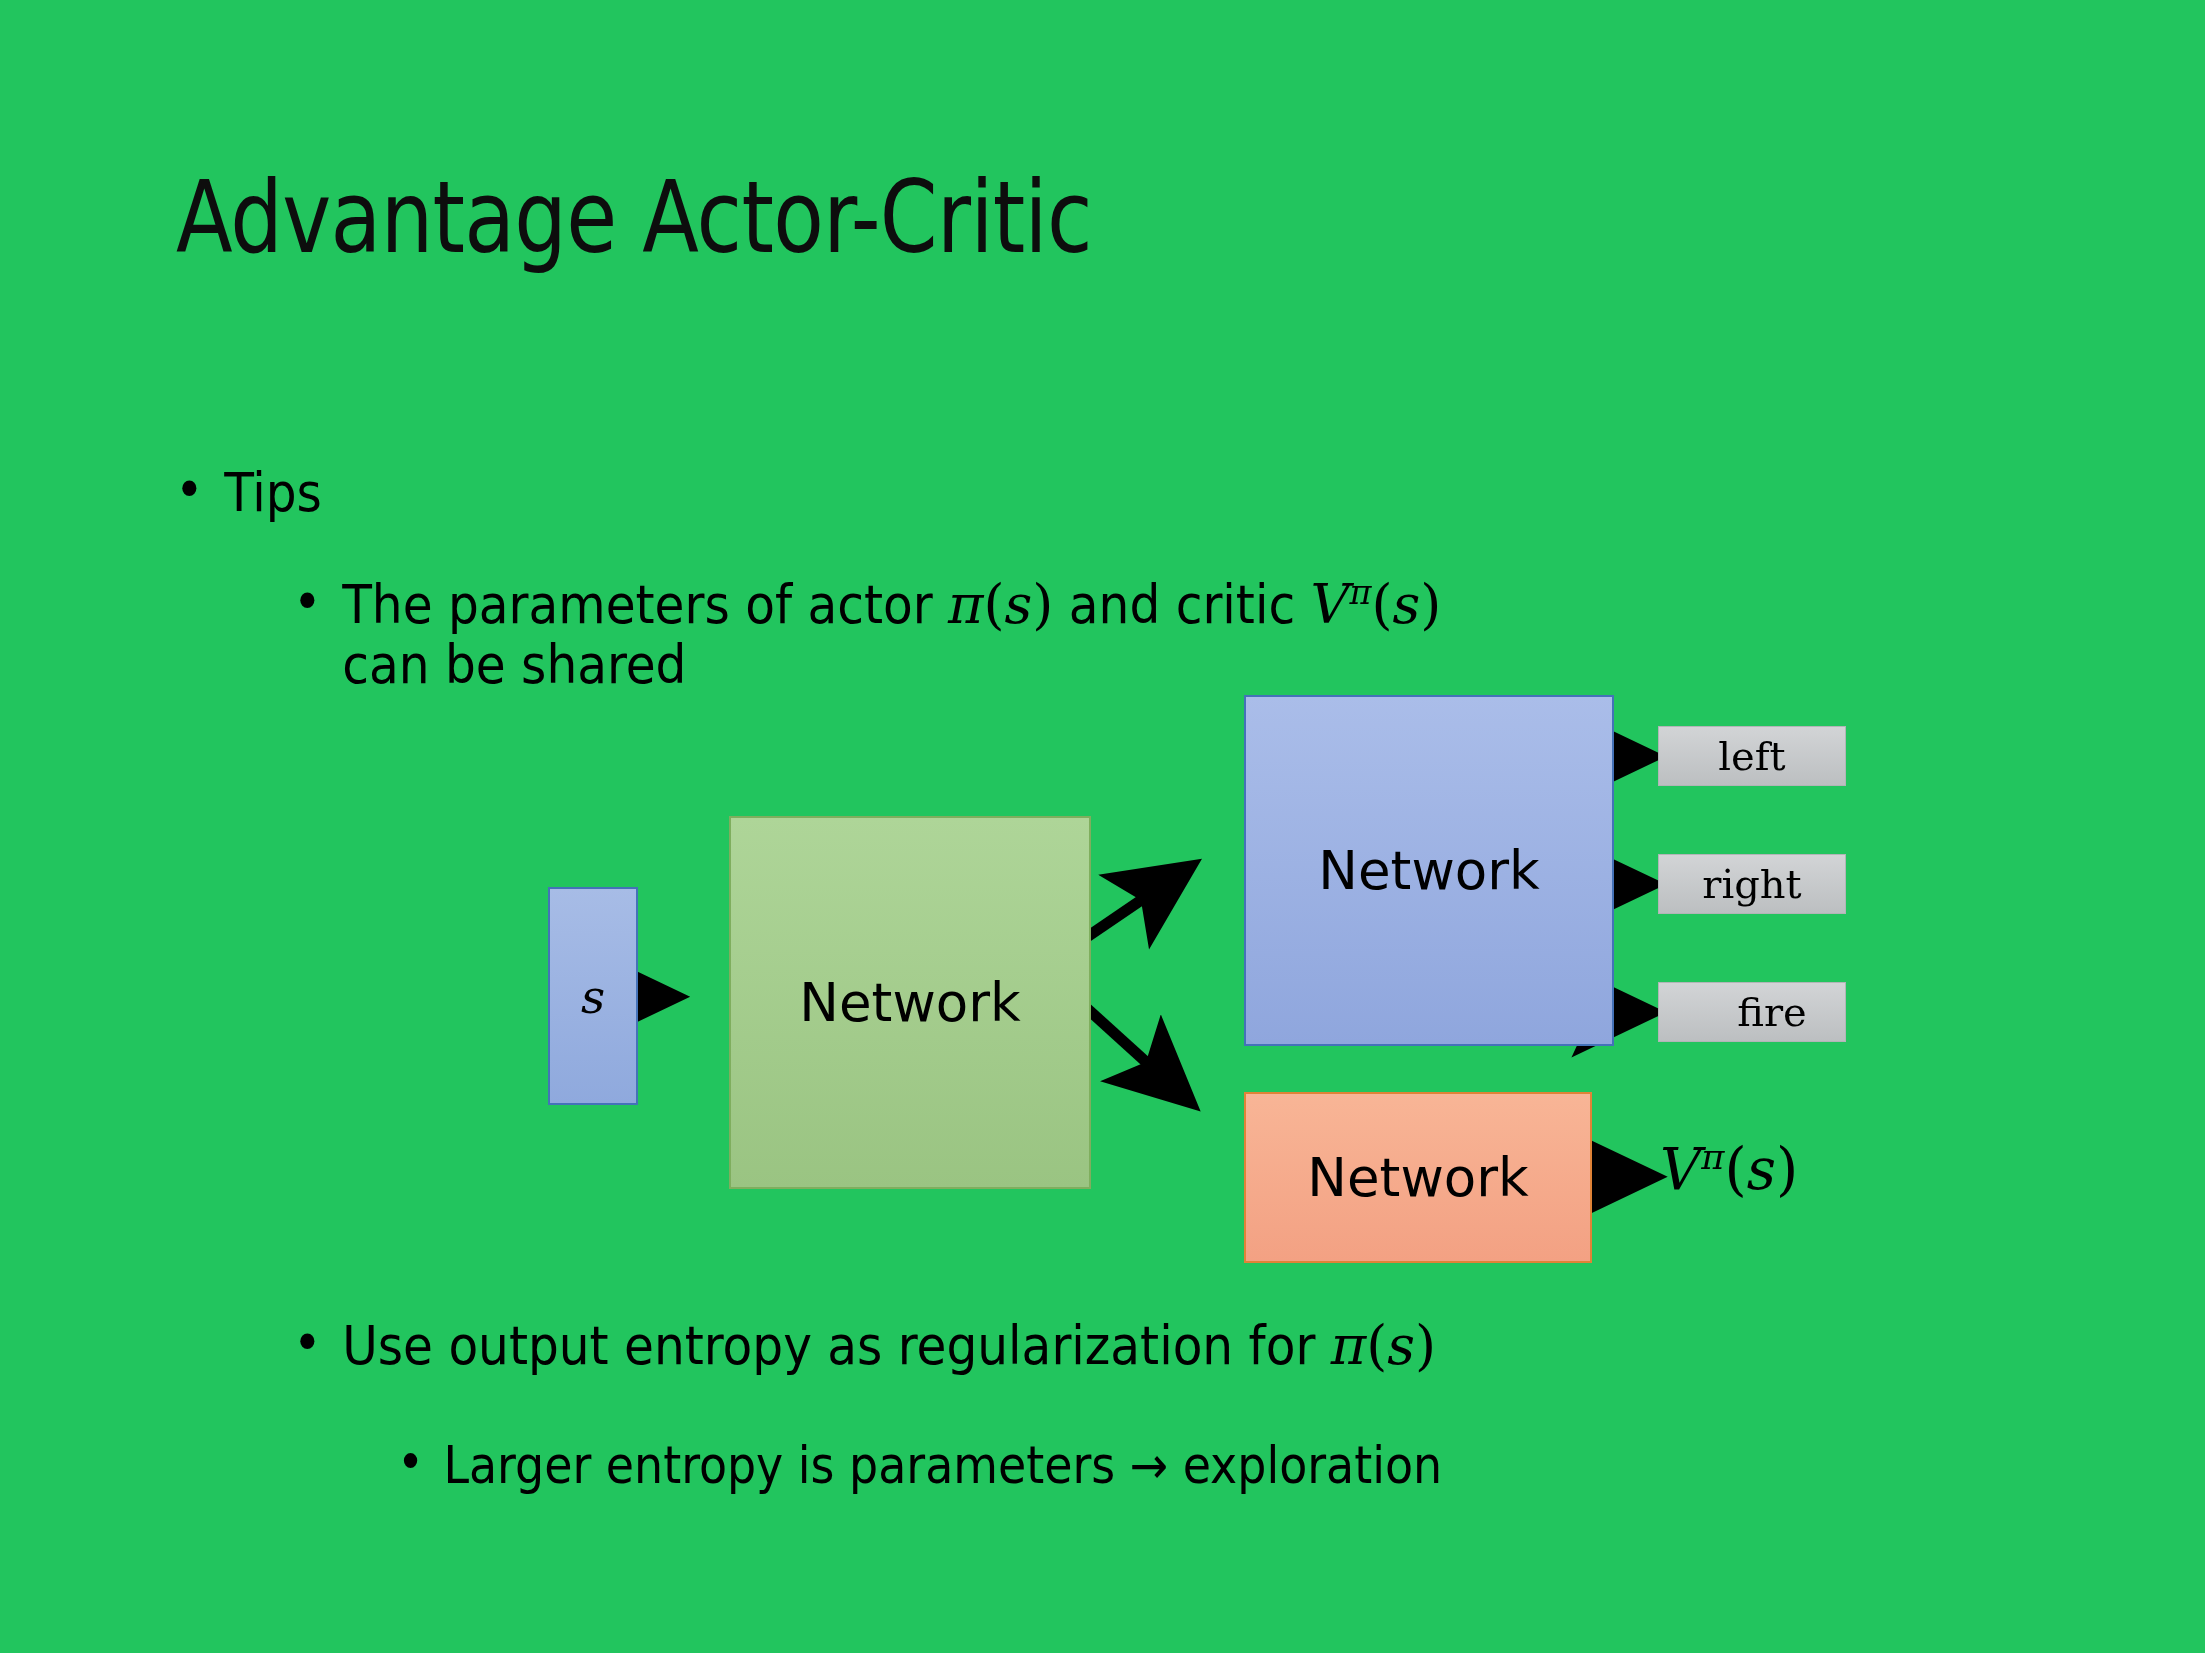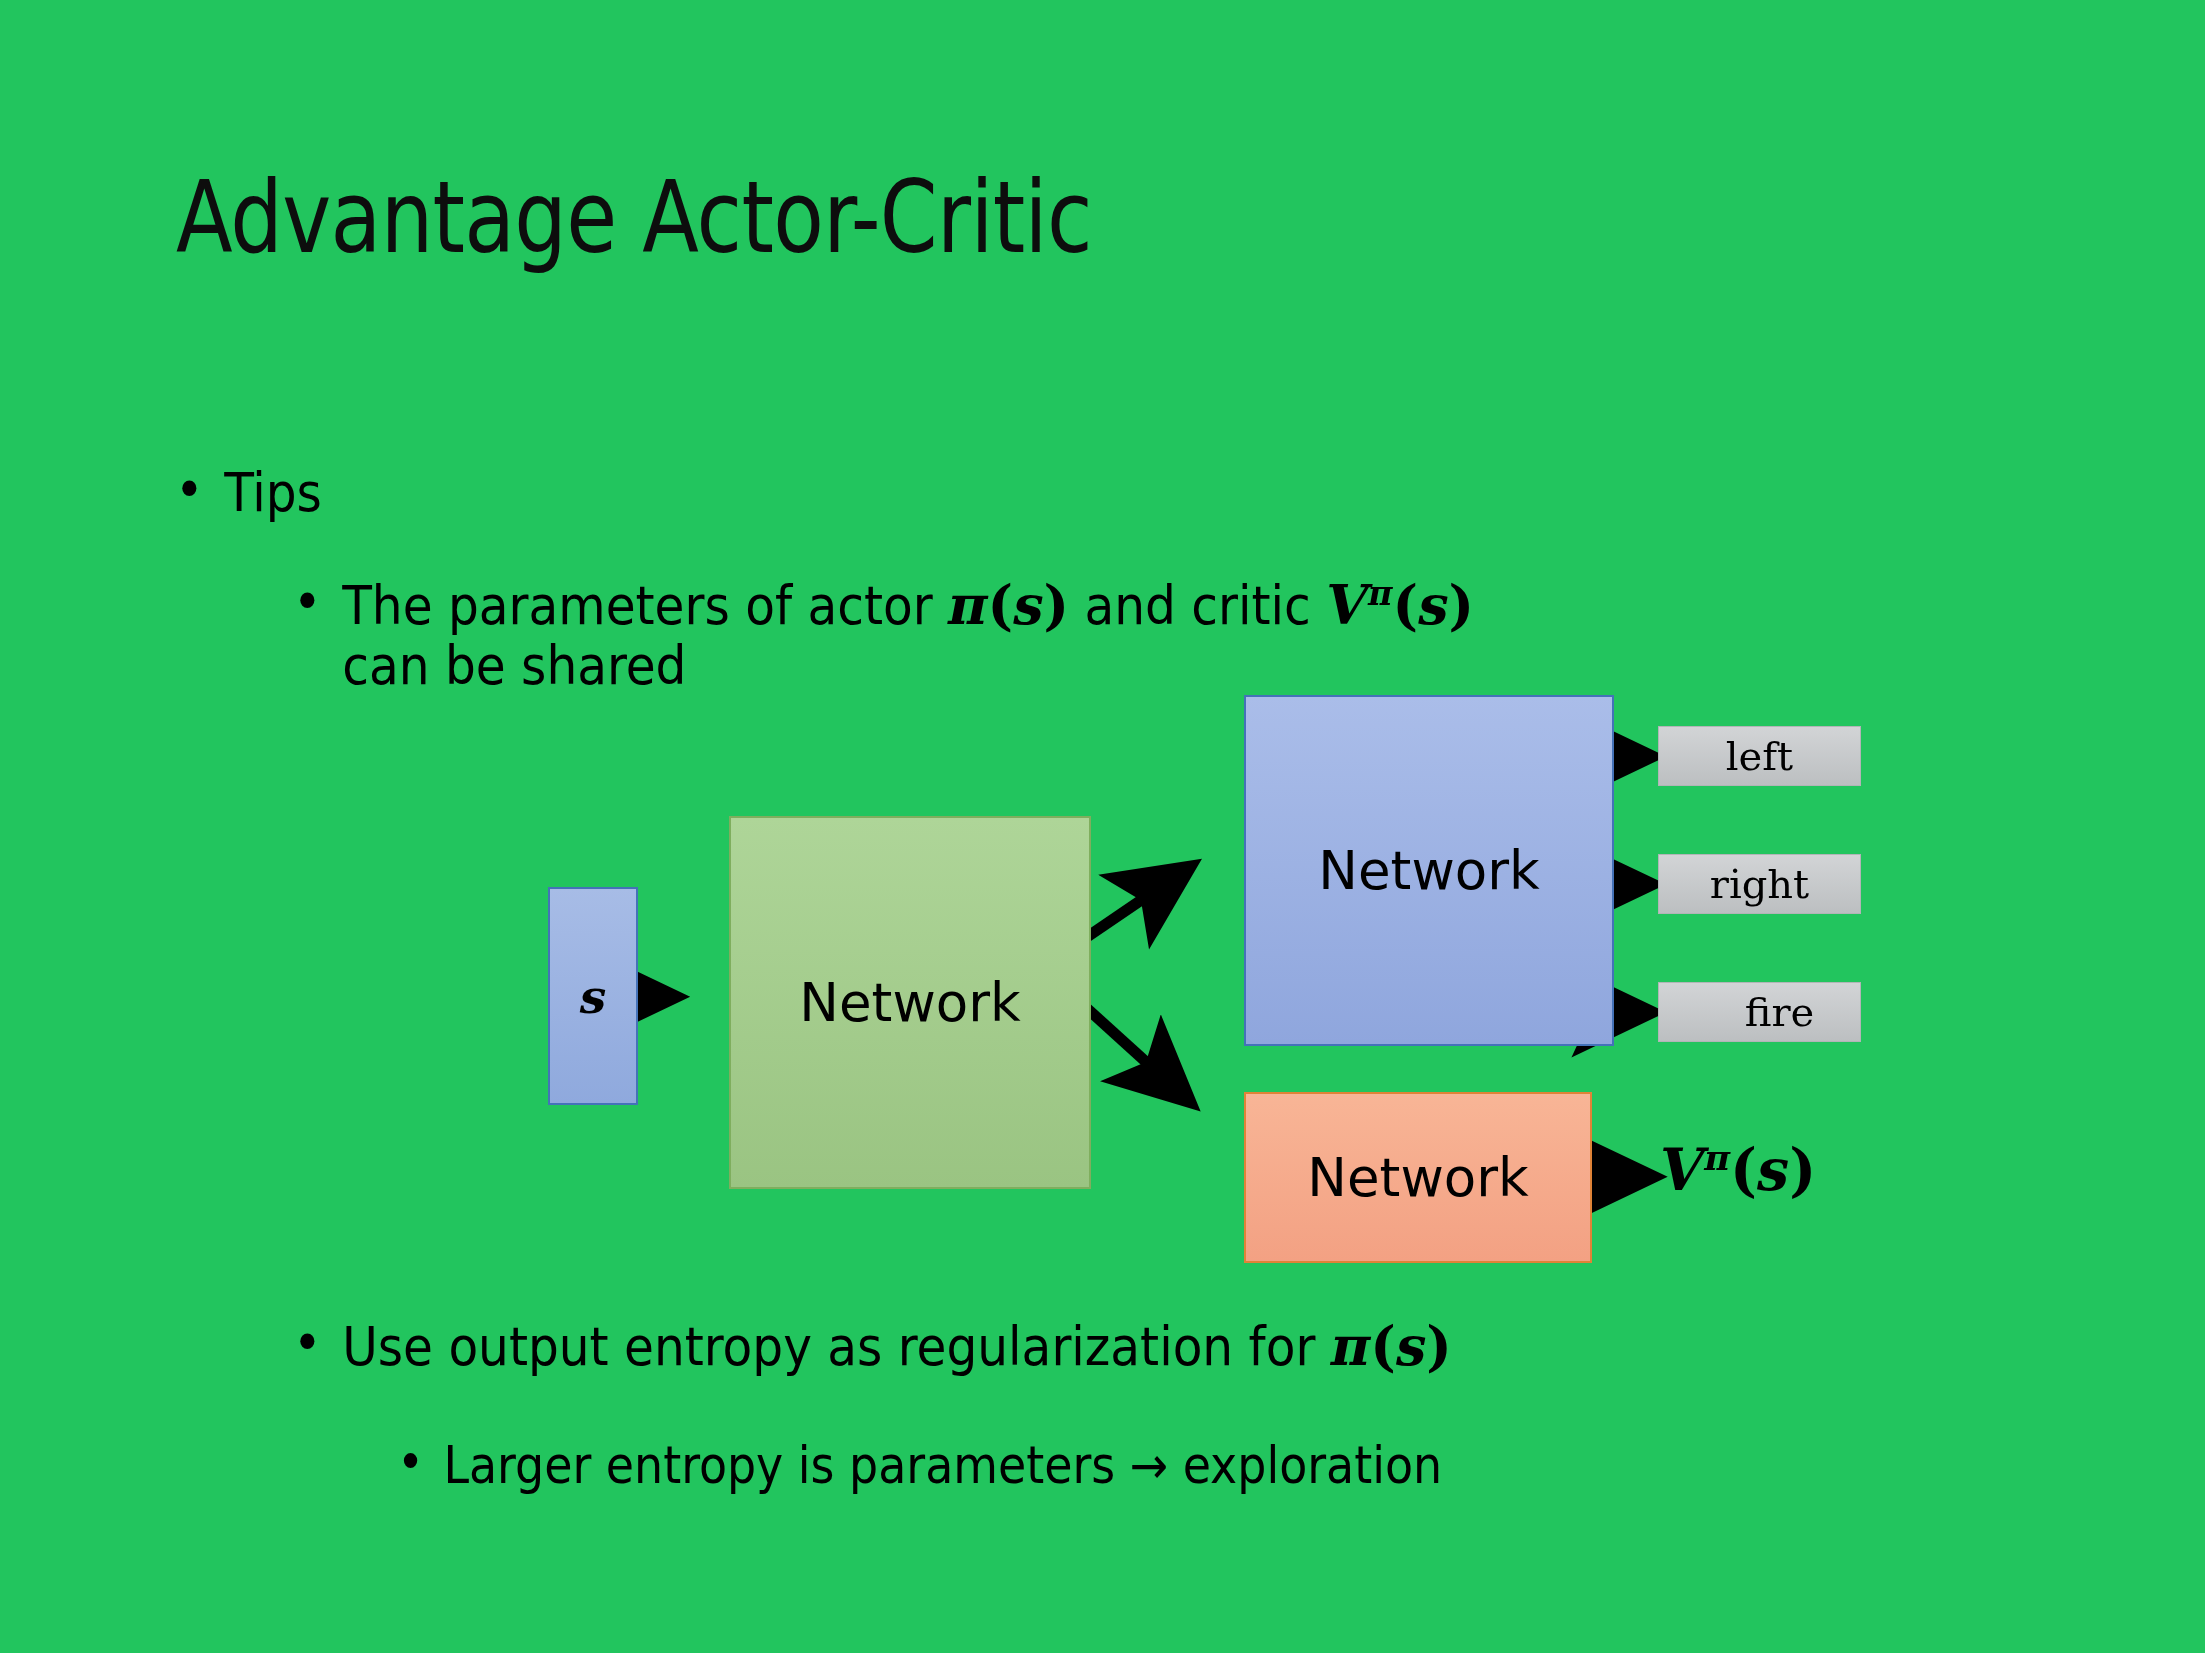--- a/index.html
+++ b/index.html
@@ -86,21 +86,21 @@
   #bullet-larger {
     left: 397px;
     top: 1437px;
     font-size: 51px;
   }
 
   
   .math {
     font-family: "DejaVu Serif", "Liberation Serif", serif;
     font-style: italic;
-    font-weight: 700;
+    font-weight: 400;
   }
   .math .paren {
     font-style: normal;
     font-family: "DejaVu Serif", "Liberation Serif", serif;
   }
   .math sup {
     font-size: 0.62em;
     font-style: italic;
     vertical-align: super;
     line-height: 0;
@@ -182,21 +182,21 @@
     font-size: 53px;
   }
 
   
   .action-box {
     position: absolute;
     box-sizing: border-box;
     display: flex;
     align-items: center;
     justify-content: center;
-    width: 203px;
+    width: 188px;
     height: 60px;
     background: linear-gradient(180deg, #d2d4d6 0%, #bcbfc1 100%);
     border: 1.5px solid #b2b5b7;
     font-family: "DejaVu Serif", "Liberation Serif", serif;
     font-size: 40px;
     color: #000000;
   }
   #action-left  { left: 1658px; top: 726px; }
   #action-right { left: 1658px; top: 854px; }
   #action-fire  { left: 1658px; top: 982px; padding-left: 40px; }

